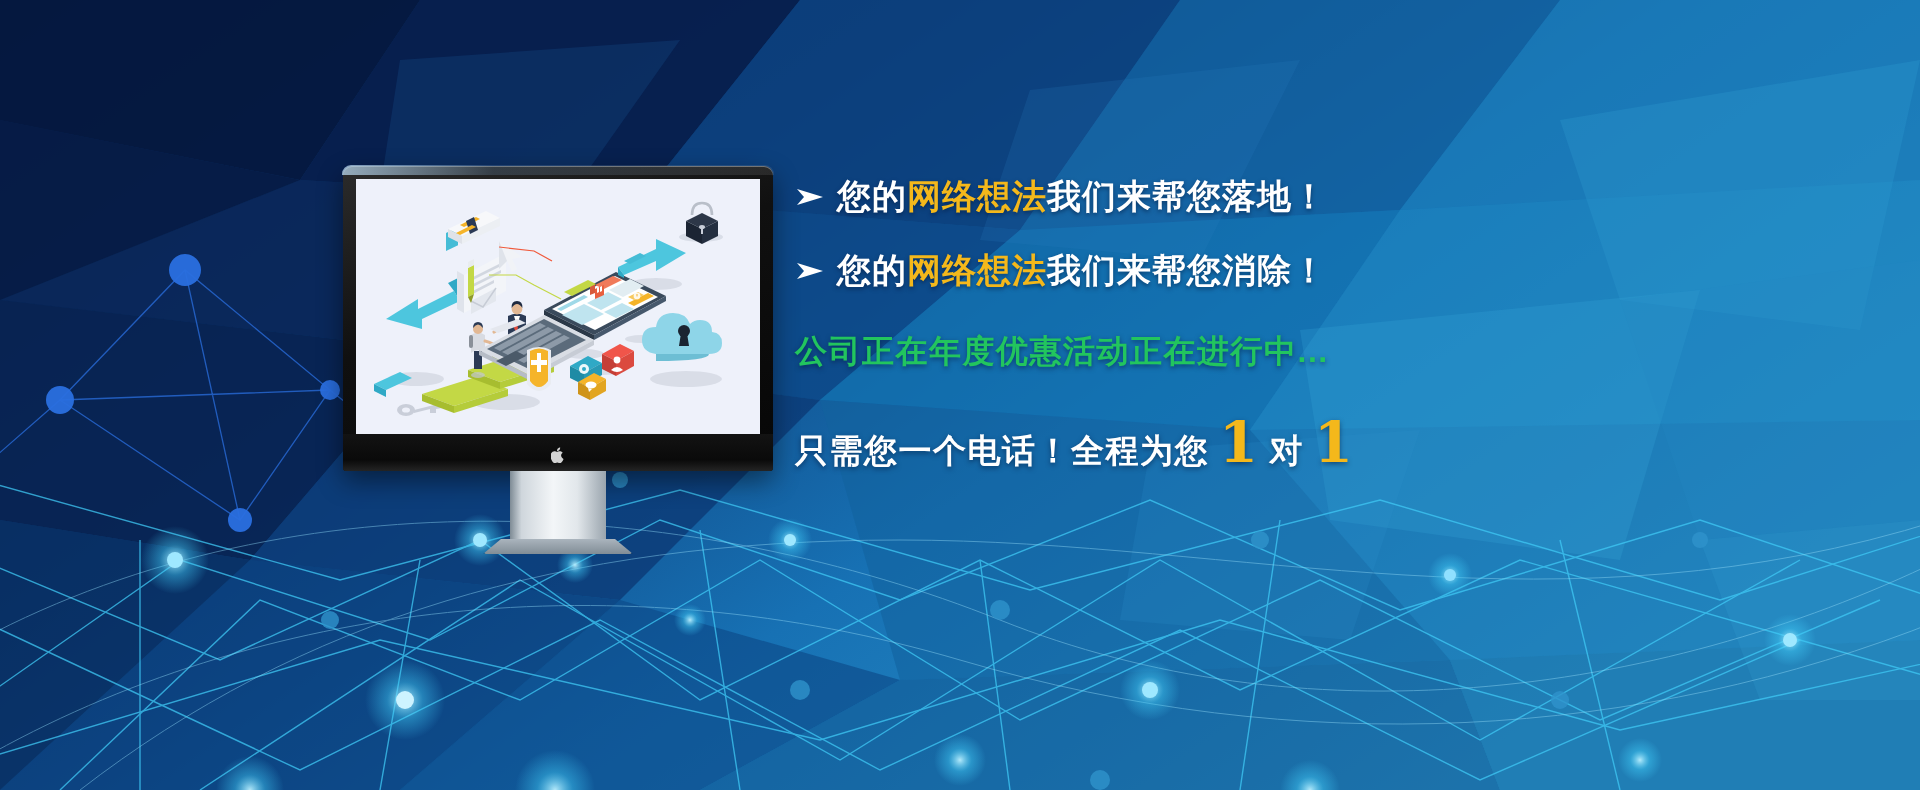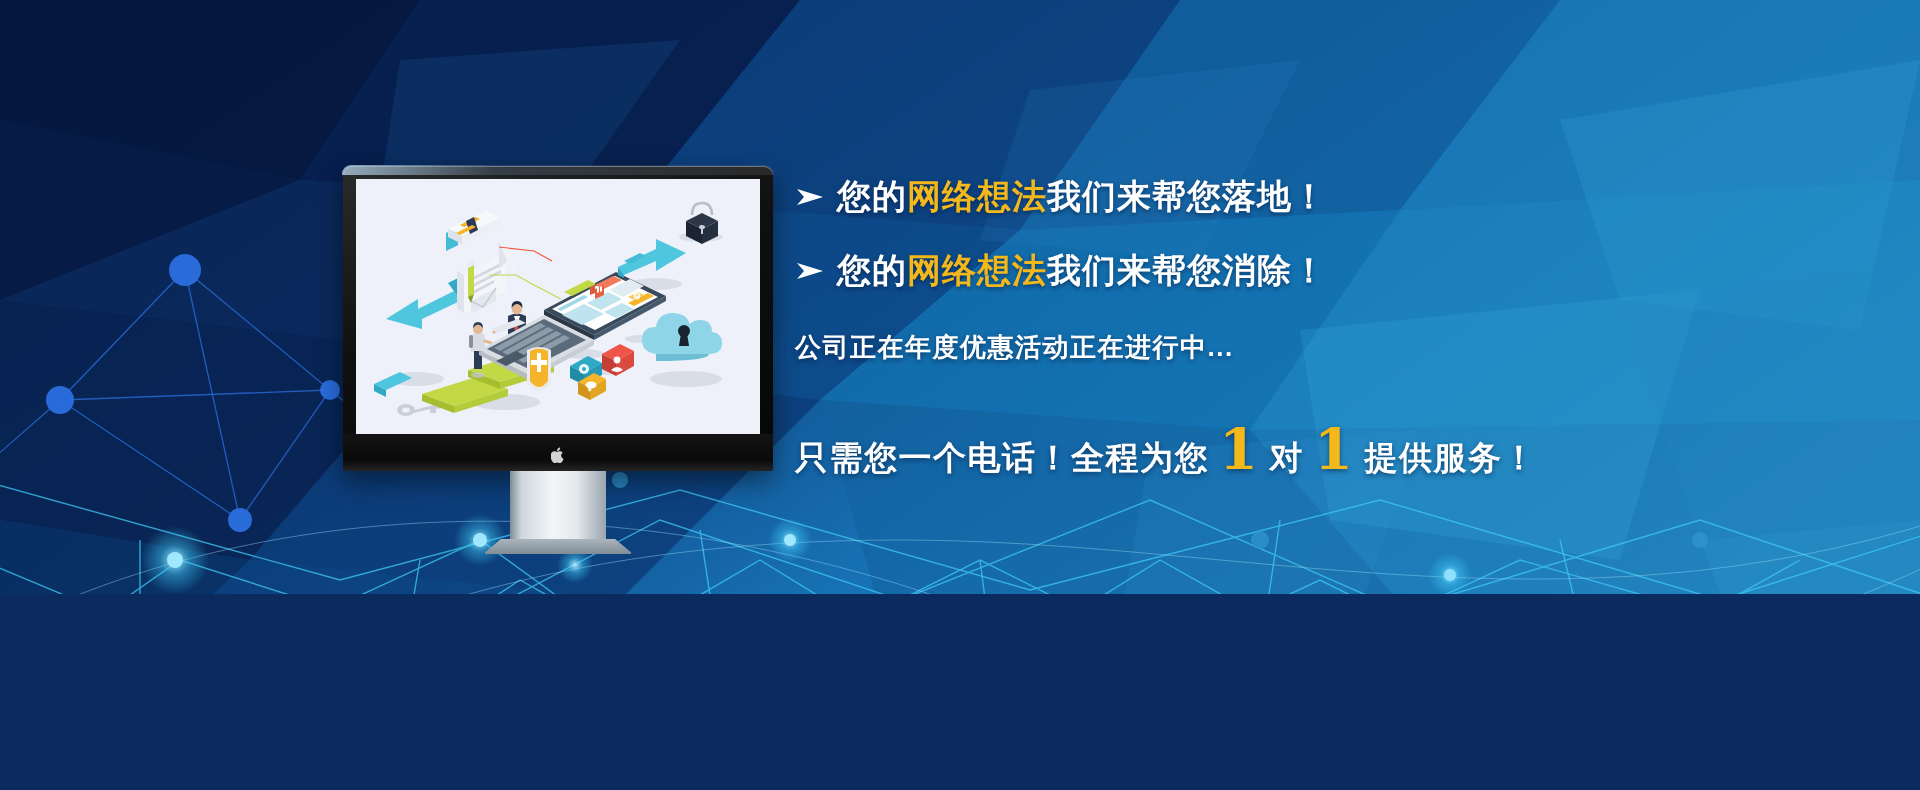--- a/index.html
+++ b/index.html
@@ -1,20 +1,20 @@
 <!DOCTYPE html>
 <html><head>
 <meta charset="utf-8">
 <style>
   * { margin:0; padding:0; box-sizing:border-box; }
   html,body { width:1920px; height:790px; overflow:hidden; background:#0b2a5e; }
   body { font-family:"Liberation Sans","DejaVu Sans",sans-serif; }
 
   #banner {
-    position:relative; width:1920px; height:594px; overflow:hidden;
+    position:relative; width:1920px; height:790px; overflow:hidden;
     background:#114b8e;
   }
   #bg-svg, #net-svg { position:absolute; left:0; top:0; width:1920px; height:790px; }
   #bg-svg { z-index:1; }
   #net-svg { z-index:2; }
 
   
   #monitor-wrap {
     position:absolute; left:343px; top:166px; width:430px; height:390px; z-index:5;
   }
@@ -64,25 +64,25 @@
   }
   .bullet-row { display:flex; align-items:center; height:74px; }
   .arrow-icon { width:42px; flex:0 0 42px; display:flex; align-items:center; }
   .bullet-text {
     font-size:34px; font-weight:bold; color:#ffffff; letter-spacing:1px;
     text-shadow:0 2px 4px rgba(0,20,55,.55);
     white-space:nowrap;
   }
   .hl { color:#f4b81b; }
   #promo-line {
-    margin-top:22px; font-size:26px; font-weight:bold; color:#ffffff;
+    margin-top:22px; font-size:32px; font-weight:bold; color:#22c55e;
     letter-spacing:1.5px; text-shadow:0 2px 5px rgba(0,20,55,.55); white-space:nowrap;
   }
   #service-line {
-    margin-top:56px; font-size:33px; font-weight:bold; color:#ffffff;
+    margin-top:40px; font-size:33px; font-weight:bold; color:#ffffff;
     letter-spacing:1.5px; text-shadow:0 2px 5px rgba(0,20,55,.55); white-space:nowrap;
     display:flex; align-items:baseline;
   }
   .big-one {
     color:#f4b81b; font-size:56px; font-weight:bold; line-height:1;
     padding:0 10px; font-family:"DejaVu Serif","Liberation Serif",serif;
   }
   .svc-seg { display:inline-block; }
 </style>
 </head>
@@ -428,17 +428,16 @@
     </div>
 
 
     <div id="promo-line">公司正在年度优惠活动正在进行中...</div>
 
     <div id="service-line">
       <span class="svc-seg">只需您一个电话！全程为您</span>
       <span class="big-one">1</span>
       <span class="svc-seg">对</span>
       <span class="big-one">1</span>
-      <span class="svc-seg">提供服务！</span>
     </div>
 
   </div>
 </div>
 
 </body></html>

